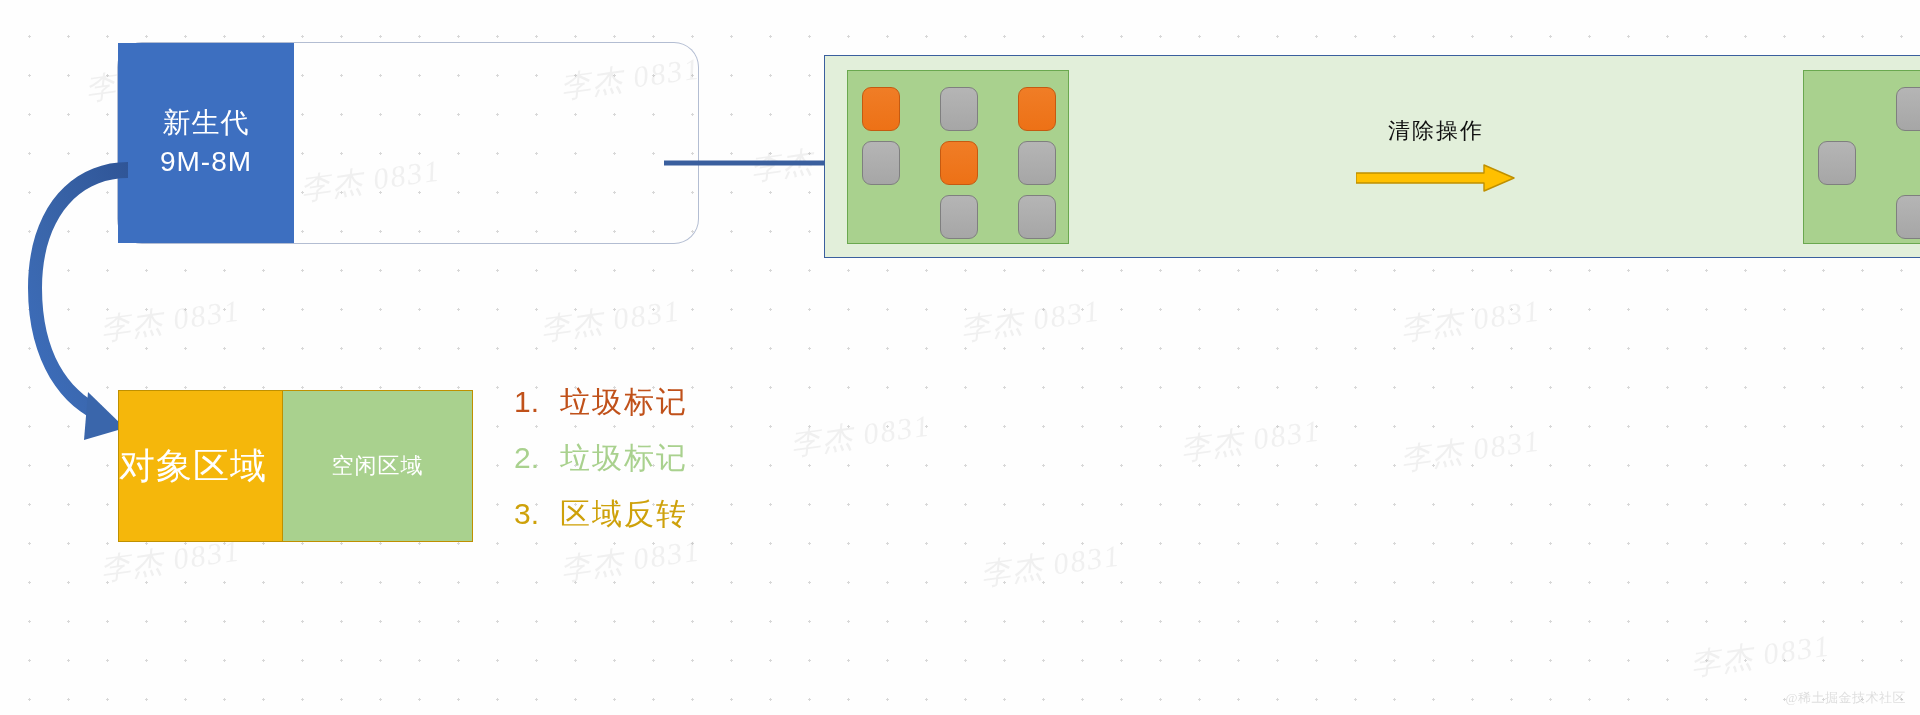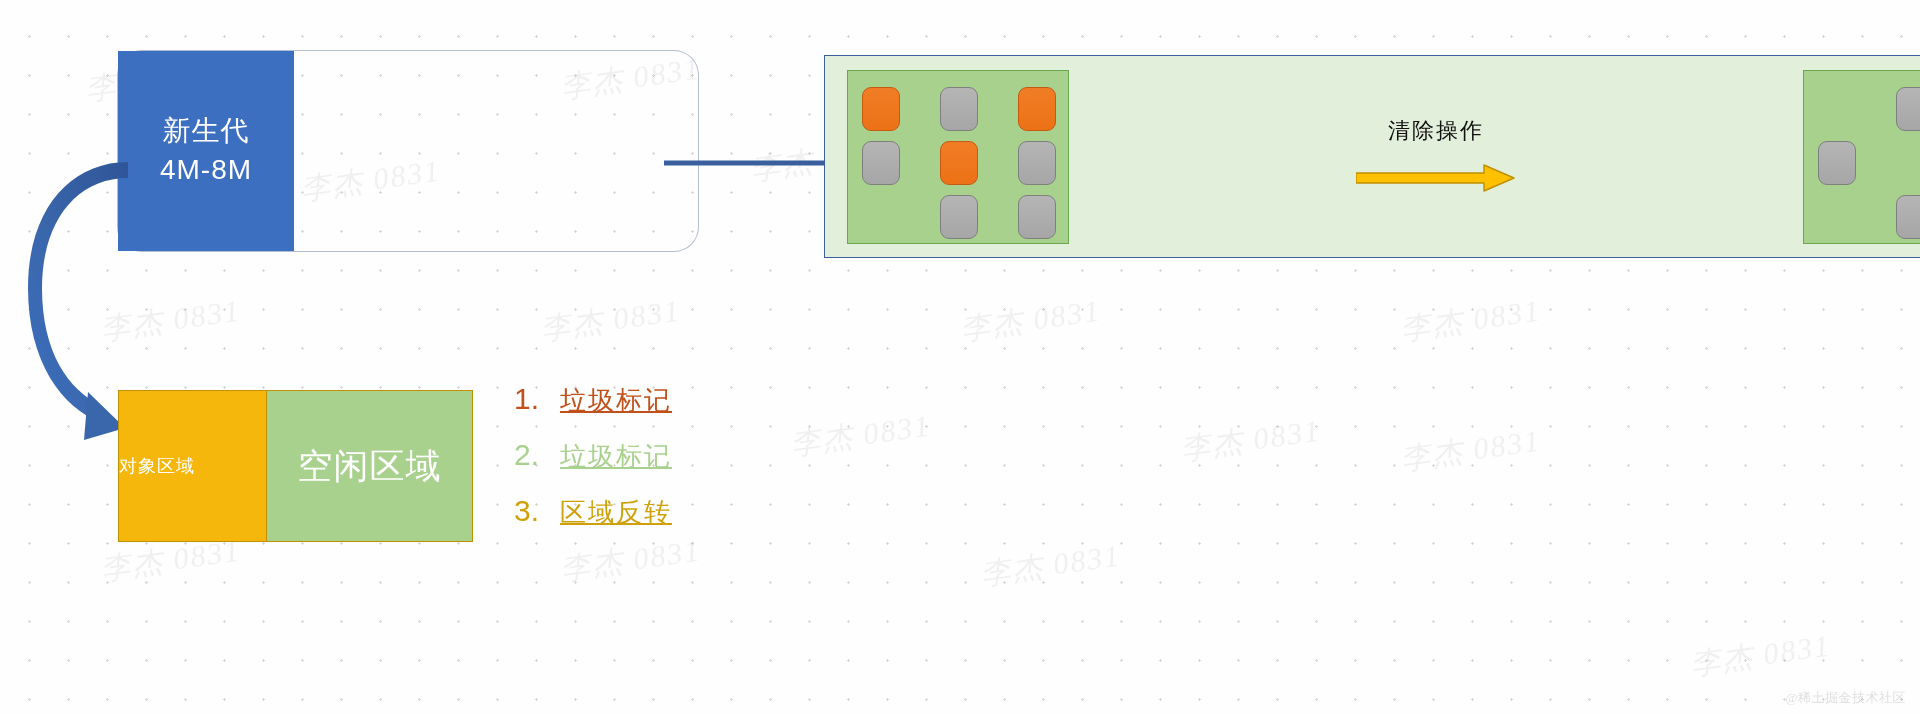--- a/index.html
+++ b/index.html
@@ -39,21 +39,21 @@
     font-family: "Liberation Serif", "DejaVu Serif", serif;
     font-size: 13px;
     letter-spacing: 0.5px;
     white-space: nowrap;
     user-select: none;
   }
 
   
   #gen-bar {
     position: absolute;
-    left: 118px; top: 51px;
+    left: 118px; top: 43px;
     width: 580px; height: 200px;
     display: flex;
     box-shadow: 0 0 0 1px rgba(40,70,130,0.35);
     border-radius: 24px;
   }
   #gen-young {
     width: 176px; height: 100%;
     background: #3d6fc0;
     display: flex; flex-direction: column;
     align-items: center; justify-content: center;
@@ -126,35 +126,35 @@
   
   #copy-bar {
     position: absolute;
     left: 118px; top: 390px;
     width: 355px; height: 152px;
     display: flex;
     border: 1.5px solid #bf9000;
     box-sizing: border-box;
   }
   #copy-used {
-    width: 148px; height: 100%;
+    width: 164px; height: 100%;
     background: #f5b70b;
     display: flex; align-items: center; justify-content: flex-start;
     color: #ffffff;
-    font-size: 18px;
+    font-size: 36px;
     letter-spacing: 1px;
     border-right: 1.5px solid #bf9000;
     box-sizing: border-box;
   }
   #copy-free {
     flex: 1; height: 100%;
     background: #a9d18e;
     display: flex; align-items: center; justify-content: center;
     color: #ffffff;
-    font-size: 35px;
+    font-size: 22px;
     letter-spacing: 1px;
   }
 
   
   #steps {
     position: absolute;
     left: 514px; top: 382px;
     width: 340px;
   }
   .step {
@@ -162,23 +162,22 @@
     align-items: baseline;
     height: 56px;
     white-space: nowrap;
   }
   .step-num {
     width: 46px;
     font-size: 30px;
     font-family: "Liberation Sans", "DejaVu Sans", sans-serif;
   }
   .step-text {
-    font-size: 26px;
+    font-size: 30px;
     letter-spacing: 2px;
-    text-decoration: underline;
   }
 </style>
 </head>
 <body>
 
 <div id="canvas">
 
   <div class="wm" style="left:85px;  top:60px;">李杰 0831</div>
   <div class="wm" style="left:560px; top:58px;">李杰 0831</div>
   <div class="wm" style="left:300px; top:160px;">李杰 0831</div>
@@ -196,21 +195,21 @@
   <div class="wm" style="left:1180px;top:420px;">李杰 0831</div>
   <div class="wm" style="left:1400px;top:430px;">李杰 0831</div>
   <div class="wm" style="left:100px; top:540px;">李杰 0831</div>
   <div class="wm" style="left:560px; top:540px;">李杰 0831</div>
   <div class="wm" style="left:980px; top:545px;">李杰 0831</div>
   <div class="wm" style="left:1690px;top:635px;">李杰 0831</div>
 
   <div id="gen-bar">
     <div id="gen-young">
       <span>新生代</span>
-      <span>4M-8M</span>
+      <span>9M-8M</span>
     </div>
   </div>
 
   <svg id="blue-arrow" width="205" height="34" viewBox="0 0 205 34">
     <line x1="0" y1="17" x2="178" y2="17" stroke="#3a5f9e" stroke-width="5"></line>
     <polygon points="172,6 200,17 172,28" fill="#3a5f9e"></polygon>
   </svg>
 
   <svg id="curve-arrow" width="130" height="330" viewBox="0 0 130 330">
     <defs>

